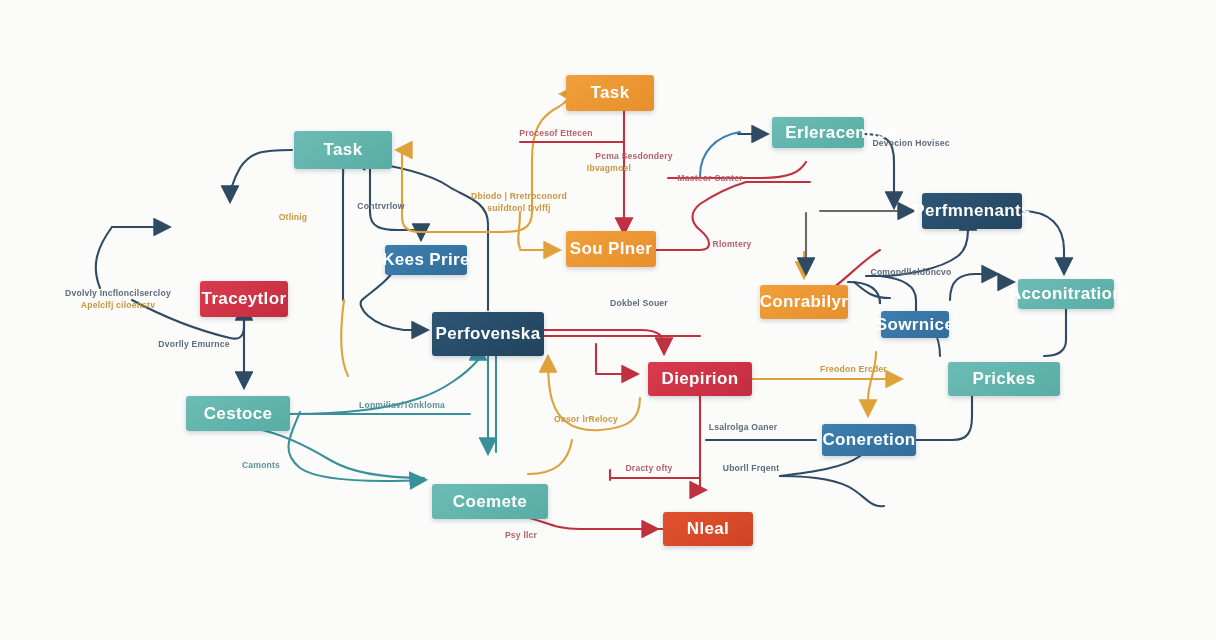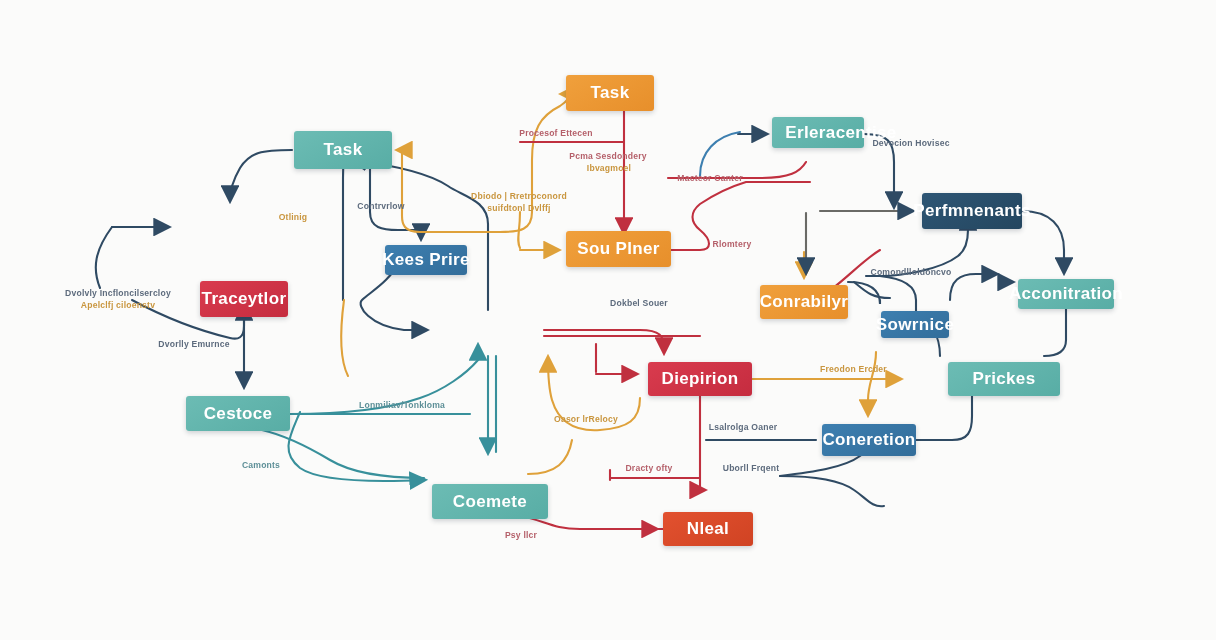--- a/index.html
+++ b/index.html
@@ -137,34 +137,35 @@
       <path d="M780,476 C812,476 840,480 854,490 C866,498 872,508 884,506" stroke="#2f4a63"></path>
       <path d="M780,476 C812,472 844,468 860,456 C868,450 868,444 868,436 L868,446" stroke="#2f4a63" marker-end="url(#aNavy)"></path>
       <path d="M706,440 L816,440" stroke="#2f4a63"></path>
     </g>
   </svg>
 
 <div class="node" style="left: 566px; top: 75px; width: 88px; height: 36px; background: linear-gradient(150deg, rgb(240, 160, 60) 0%, rgb(231, 143, 43) 100%);">Task</div>
     <div class="node" style="left: 294px; top: 131px; width: 98px; height: 38px; background: linear-gradient(150deg, rgb(108, 188, 180) 0%, rgb(88, 173, 165) 100%);">Task</div>
     <div class="node" style="left: 772px; top: 117px; width: 92px; height: 31px; background: linear-gradient(150deg, rgb(108, 188, 180) 0%, rgb(88, 173, 165) 100%); padding-left: 46px;">Erleracentise</div>
     <div class="node" style="left: 922px; top: 193px; width: 100px; height: 36px; background: linear-gradient(150deg, rgb(46, 86, 117) 0%, rgb(36, 70, 95) 100%);">Perfmnenants</div>
-    <div class="node" style="left: 566px; top: 231px; width: 105px; height: 36px; background: linear-gradient(150deg, rgb(240, 160, 60) 0%, rgb(231, 143, 43) 100%);">Sou Plner</div>
+    <div class="node" style="left: 566px; top: 231px; width: 90px; height: 36px; background: linear-gradient(150deg, rgb(240, 160, 60) 0%, rgb(231, 143, 43) 100%);">Sou Plner</div>
     <div class="node" style="left: 385px; top: 245px; width: 82px; height: 30px; background: linear-gradient(150deg, rgb(61, 127, 176) 0%, rgb(51, 109, 154) 100%);">Kees Prire</div>
     <div class="node" style="left: 200px; top: 281px; width: 88px; height: 36px; background: linear-gradient(150deg, rgb(217, 59, 78) 0%, rgb(197, 44, 63) 100%);">Traceytlor</div>
     <div class="node" style="left: 760px; top: 285px; width: 88px; height: 34px; background: linear-gradient(150deg, rgb(240, 160, 60) 0%, rgb(231, 143, 43) 100%);">Conrabilyr</div>
     <div class="node" style="left: 1018px; top: 279px; width: 96px; height: 30px; background: linear-gradient(150deg, rgb(108, 188, 180) 0%, rgb(88, 173, 165) 100%);">Acconitration</div>
+    <div class="node" style="left: 432px; top: 312px; width: 112px; height: 44px; background: linear-gradient(150deg, rgb(46, 86, 117) 0%, rgb(33, 67, 93) 100%);">Perfovenska</div>
     <div class="node" style="left: 881px; top: 311px; width: 68px; height: 27px; background: linear-gradient(150deg, rgb(61, 127, 176) 0%, rgb(51, 109, 154) 100%);">Sowrnice</div>
     <div class="node" style="left: 648px; top: 362px; width: 104px; height: 34px; background: linear-gradient(150deg, rgb(217, 59, 78) 0%, rgb(197, 44, 63) 100%);">Diepirion</div>
     <div class="node" style="left: 948px; top: 362px; width: 112px; height: 34px; background: linear-gradient(150deg, rgb(108, 188, 180) 0%, rgb(88, 173, 165) 100%);">Prickes</div>
     <div class="node" style="left: 186px; top: 396px; width: 104px; height: 35px; background: linear-gradient(150deg, rgb(108, 188, 180) 0%, rgb(88, 173, 165) 100%);">Cestoce</div>
     <div class="node" style="left: 822px; top: 424px; width: 94px; height: 32px; background: linear-gradient(150deg, rgb(61, 127, 176) 0%, rgb(51, 109, 154) 100%);">Coneretion</div>
     <div class="node" style="left: 432px; top: 484px; width: 116px; height: 35px; background: linear-gradient(150deg, rgb(108, 188, 180) 0%, rgb(88, 173, 165) 100%);">Coemete</div>
     <div class="node" style="left: 663px; top: 512px; width: 90px; height: 34px; background: linear-gradient(150deg, rgb(226, 81, 47) 0%, rgb(208, 67, 35) 100%);">Nleal</div>
     <div class="edge-label lbl-red" style="left: 556px; top: 133px;">Procesof Ettecen</div>
-    <div class="edge-label lbl-red" style="left: 608px; top: 156px;">Pcma Sesdondery</div>
+    <div class="edge-label lbl-red" style="left: 634px; top: 156px;">Pcma Sesdondery</div>
     <div class="edge-label lbl-amber" style="left: 609px; top: 168px;">Ibvagmoel</div>
     <div class="edge-label lbl-red" style="left: 710px; top: 178px;">Macteor Canter</div>
     <div class="edge-label lbl-dark" style="left: 911px; top: 143px;">Devocion Hovisec</div>
     <div class="edge-label lbl-dark" style="left: 381px; top: 206px;">Contrvrlow</div>
     <div class="edge-label lbl-amber" style="left: 293px; top: 217px;">Otlinig</div>
     <div class="edge-label lbl-amber" style="left: 519px; top: 196px;">Dbiodo | Rretroconord</div>
     <div class="edge-label lbl-amber" style="left: 519px; top: 208px;">suifdtonl Dvlffj</div>
     <div class="edge-label lbl-red" style="left: 732px; top: 244px;">Rlomtery</div>
     <div class="edge-label lbl-dark" style="left: 118px; top: 293px;">Dvolvly Incfloncilsercloy</div>
     <div class="edge-label lbl-amber" style="left: 118px; top: 305px;">Apelclfj ciloenstv</div>

